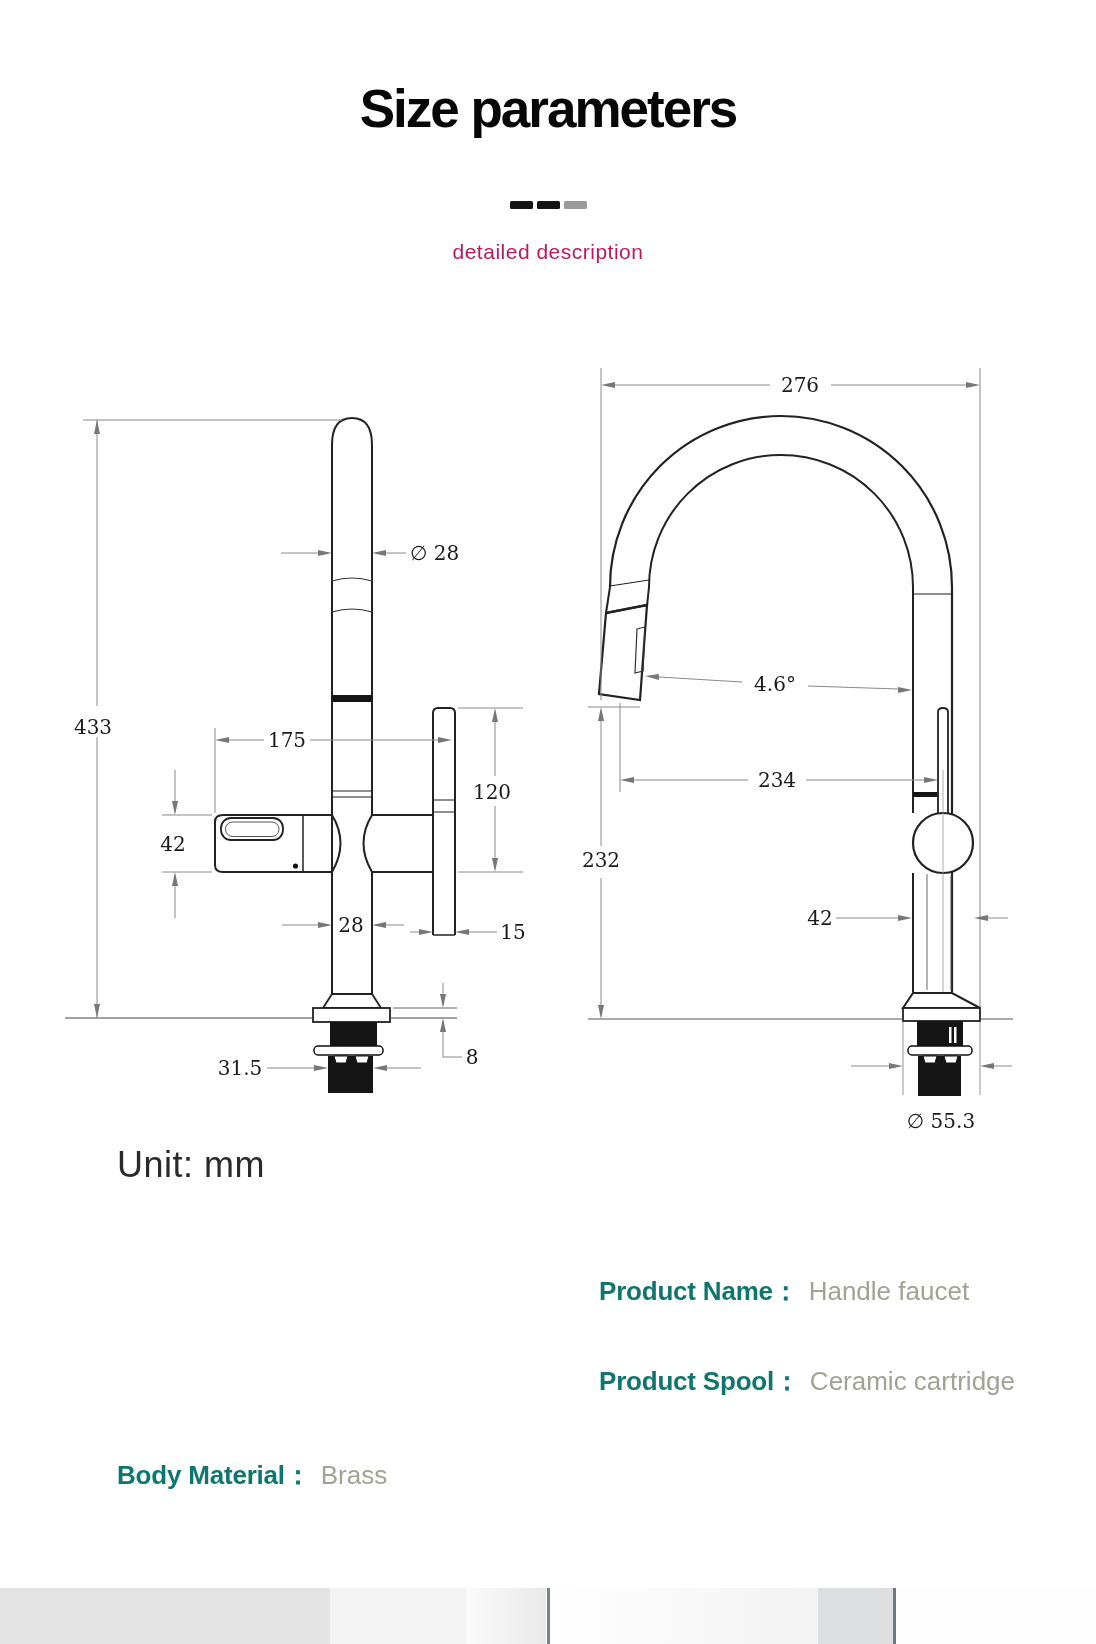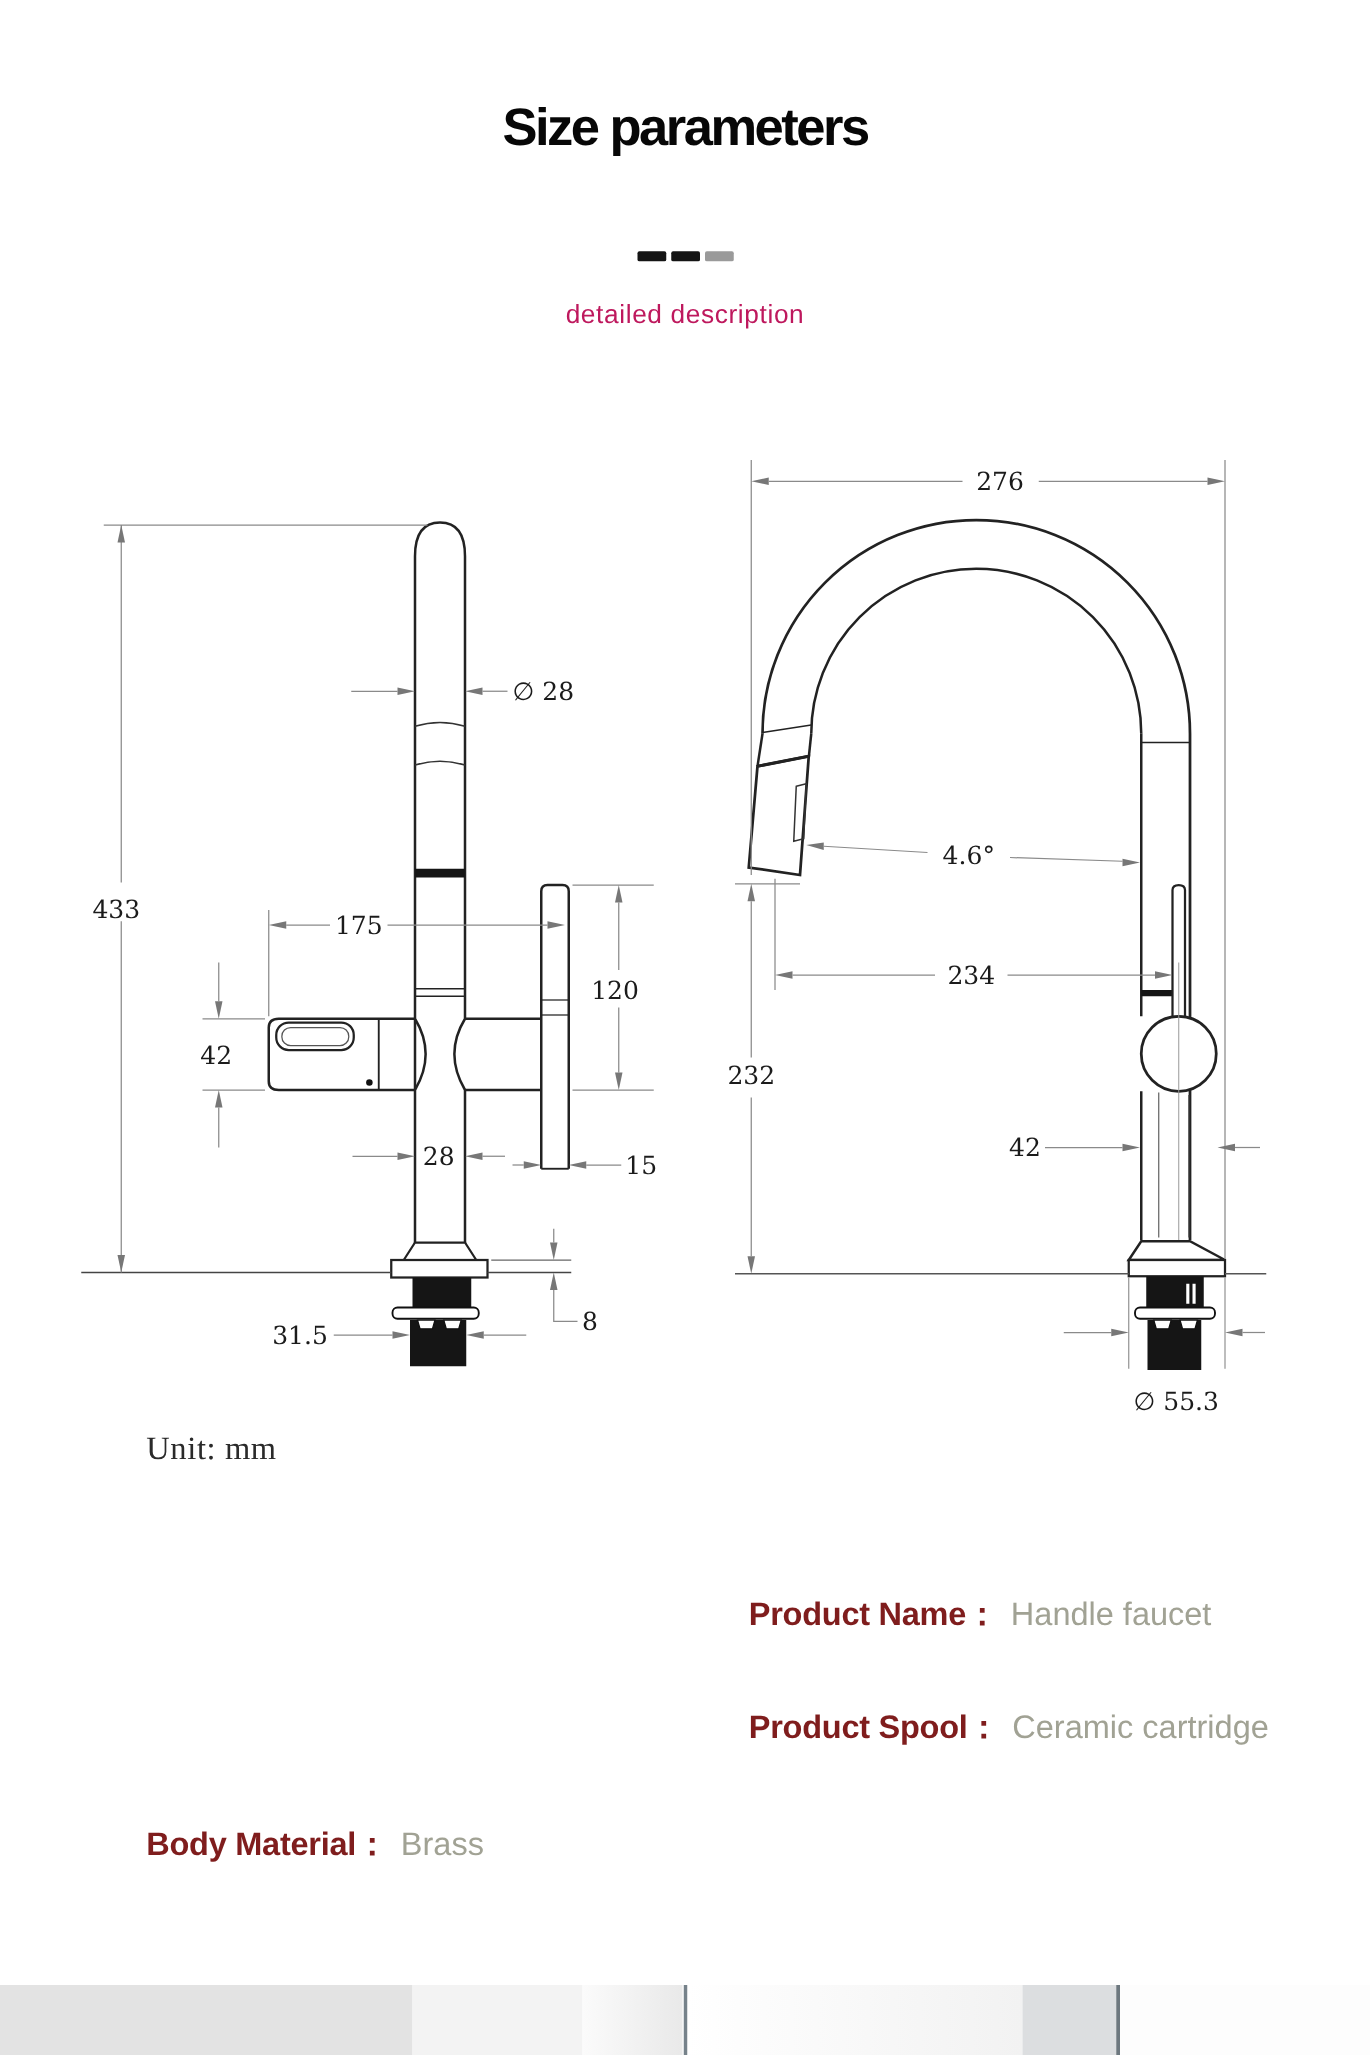--- a/index.html
+++ b/index.html
@@ -1,30 +1,30 @@
 <!DOCTYPE html>
 <html><head>
 <meta charset="utf-8">
 <style>
   html,body{margin:0;padding:0;background:#fff;}
   .page{position:relative;width:1096px;height:1644px;background:#ffffff;overflow:hidden;
         font-family:"Liberation Sans",sans-serif;}
   .title{position:absolute;top:78px;left:0;right:0;text-align:center;
-         font-size:42px;font-weight:700;color:#070707;letter-spacing:-2px;}
+         font-size:53px;font-weight:700;color:#070707;letter-spacing:-2px;}
   .divider{position:absolute;top:201px;left:0;right:0;display:flex;justify-content:center;gap:4px;}
   .dash{height:8px;width:23px;border-radius:1.5px;}
   .dash-1,.dash-2{background:#141414;}
   .dash-3{background:#9a9a9a;}
   .subtitle{position:absolute;top:240px;left:0;right:0;text-align:center;
             font-size:21px;color:#be185d;letter-spacing:0.5px;}
   .draw-svg{position:absolute;left:0;top:0;width:1096px;height:1644px;}
   .dim{font-family:"DejaVu Serif",serif;font-size:20px;fill:#1b1b1b;}
-  .unit{position:absolute;left:117px;top:1144px;font-size:26px;color:#2a2a2a;letter-spacing:0.5px;font-family:Liberation Serif, serif;}
+  .unit{position:absolute;left:117px;top:1144px;font-size:36px;color:#2a2a2a;letter-spacing:0.5px;}
   .spec{position:absolute;white-space:nowrap;font-size:26px;}
-  .spec-label{font-weight:700;color:#7f1d1d;letter-spacing:-0.2px;}
+  .spec-label{font-weight:700;color:#0f766e;letter-spacing:-0.2px;}
   .spec-value{color:#a1a294;margin-left:10px;}
   .photo-strip{position:absolute;left:0;top:1588px;width:1096px;height:56px;background:#fff;}
   .band{position:absolute;top:0;height:56px;}
   .band-1{left:0;width:330px;background:#e3e3e3;}
   .band-2{left:330px;width:136px;background:#f3f3f3;}
   .band-3{left:466px;width:80px;background:linear-gradient(to right,#fbfbfb,#e9e9e9);}
   .vline-1{left:547px;width:3px;background:#76828a;}
   .band-4{left:550px;width:268px;background:linear-gradient(to right,#ffffff,#f2f2f2);}
   .band-5{left:818px;width:75px;background:#dcdee0;}
   .vline-2{left:893px;width:3px;background:#6d7density;background:#6d787f;}

